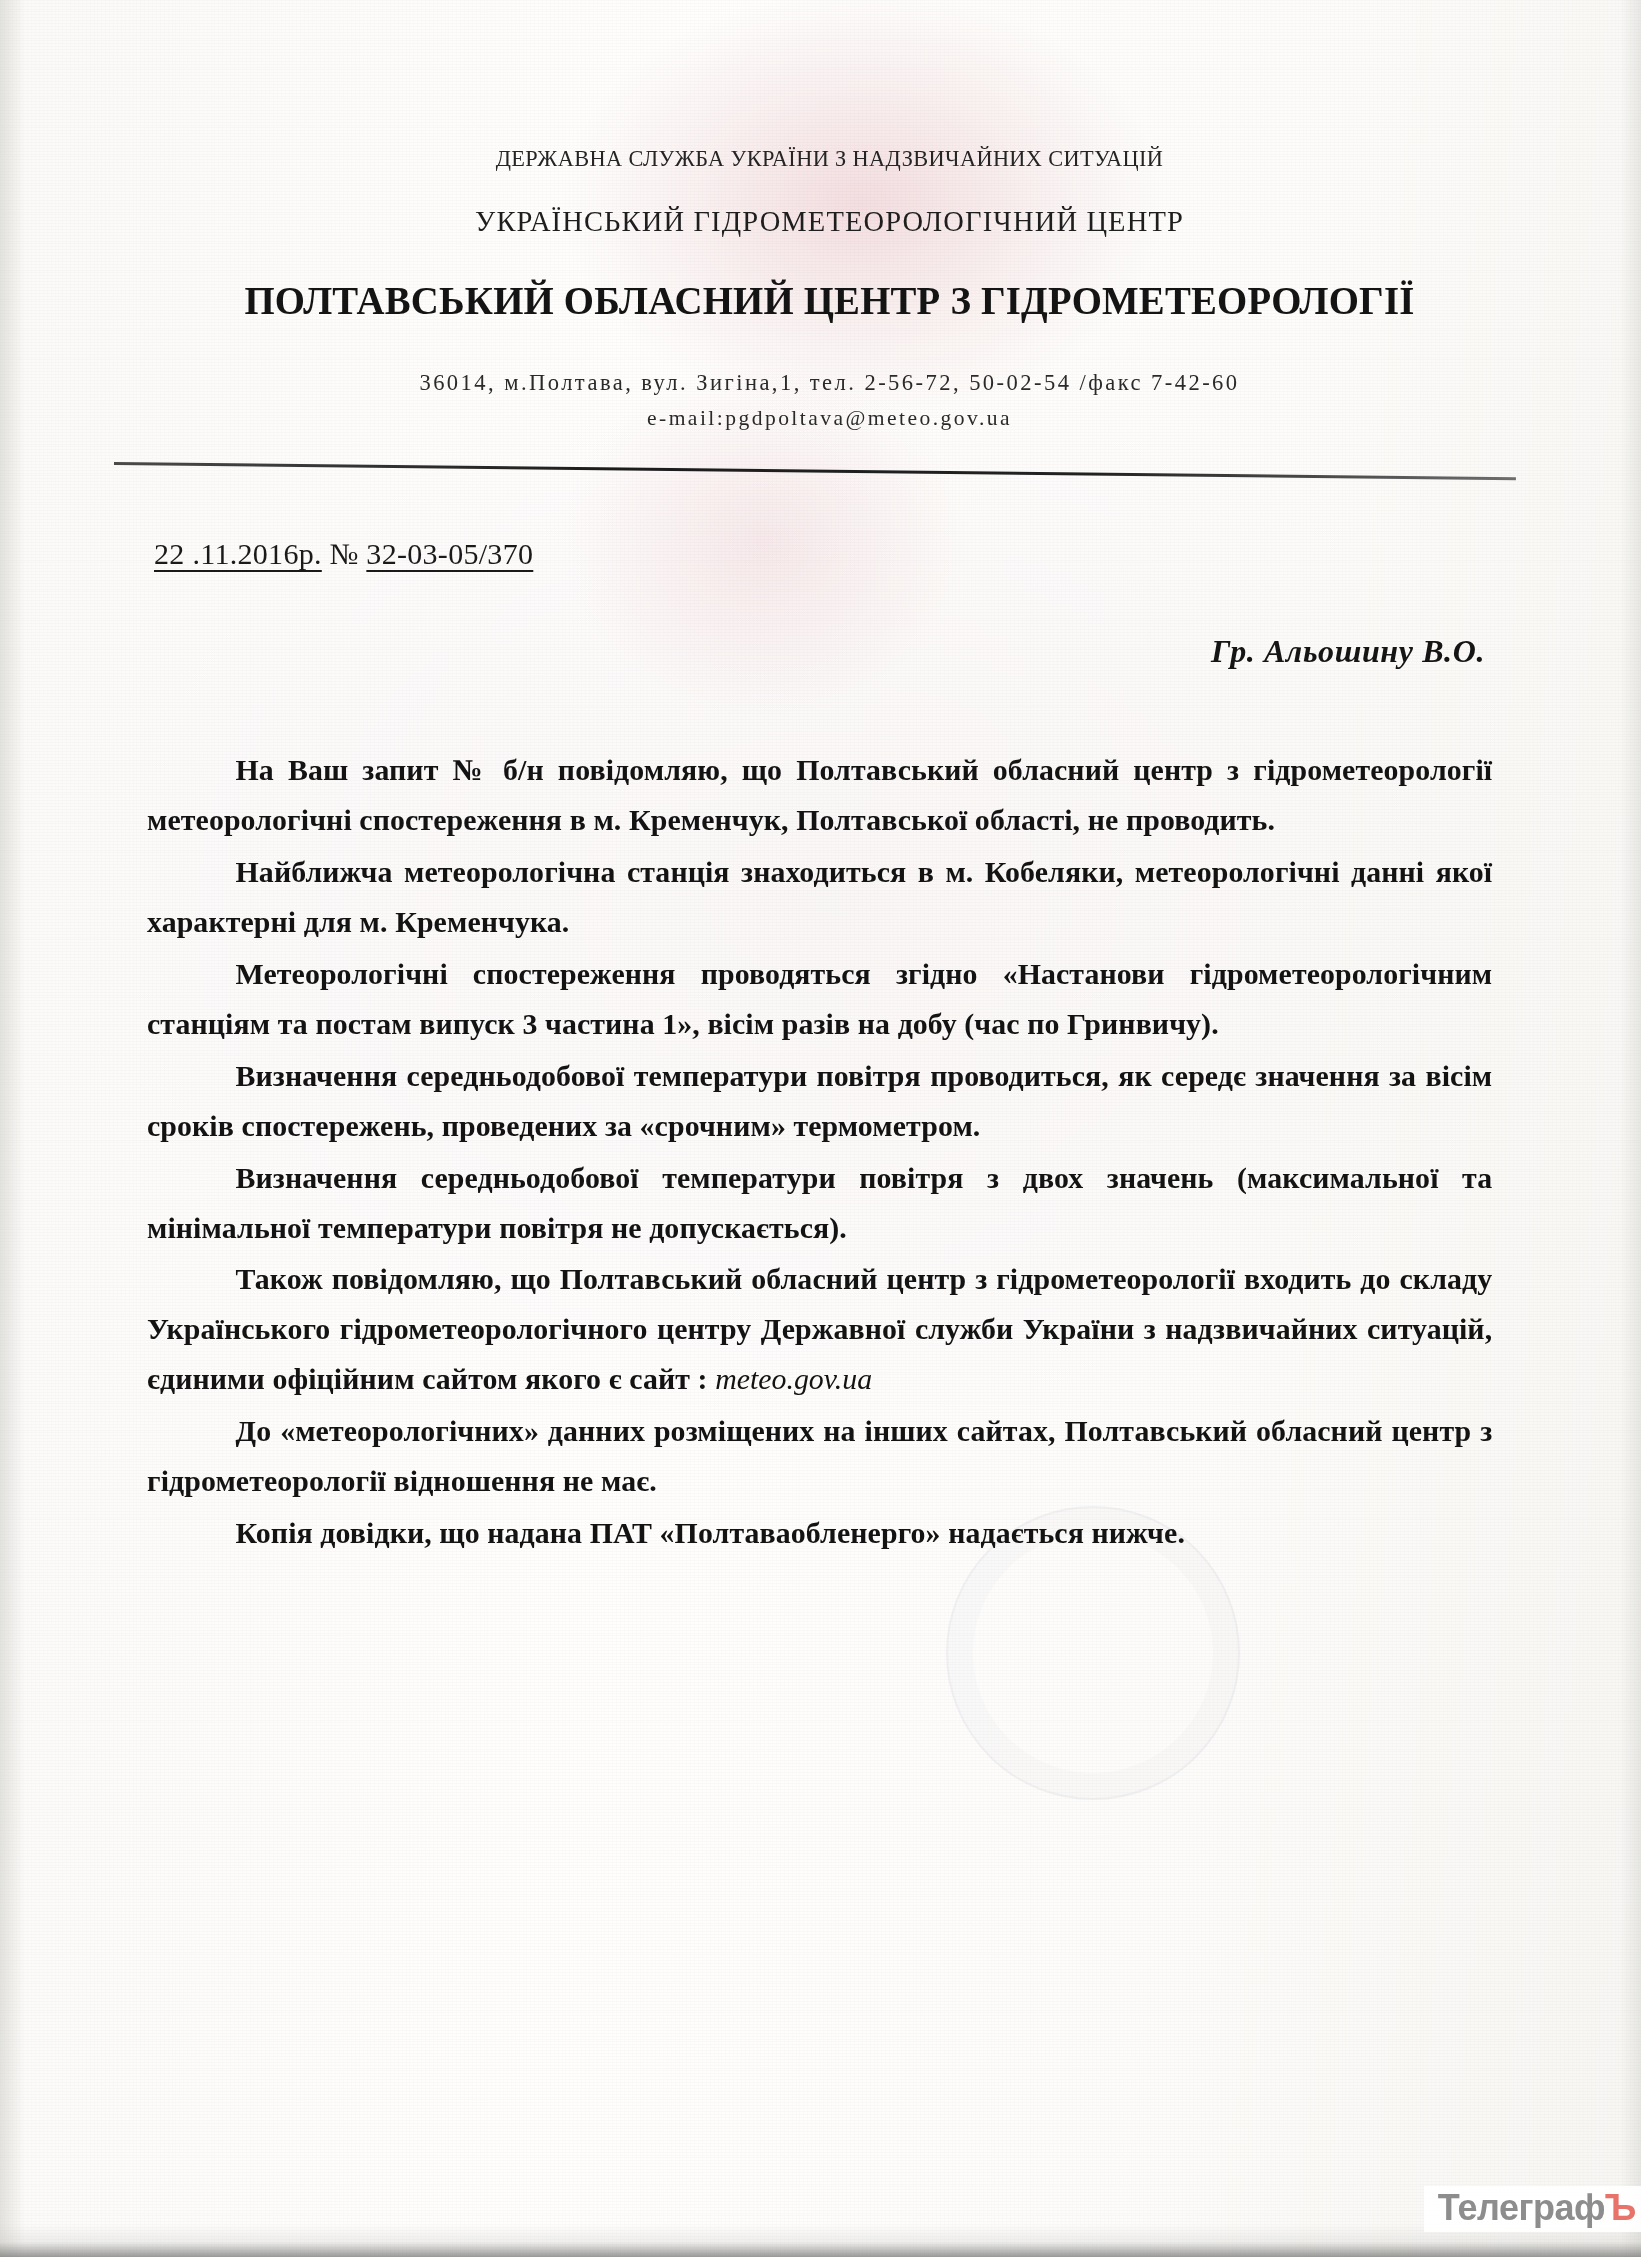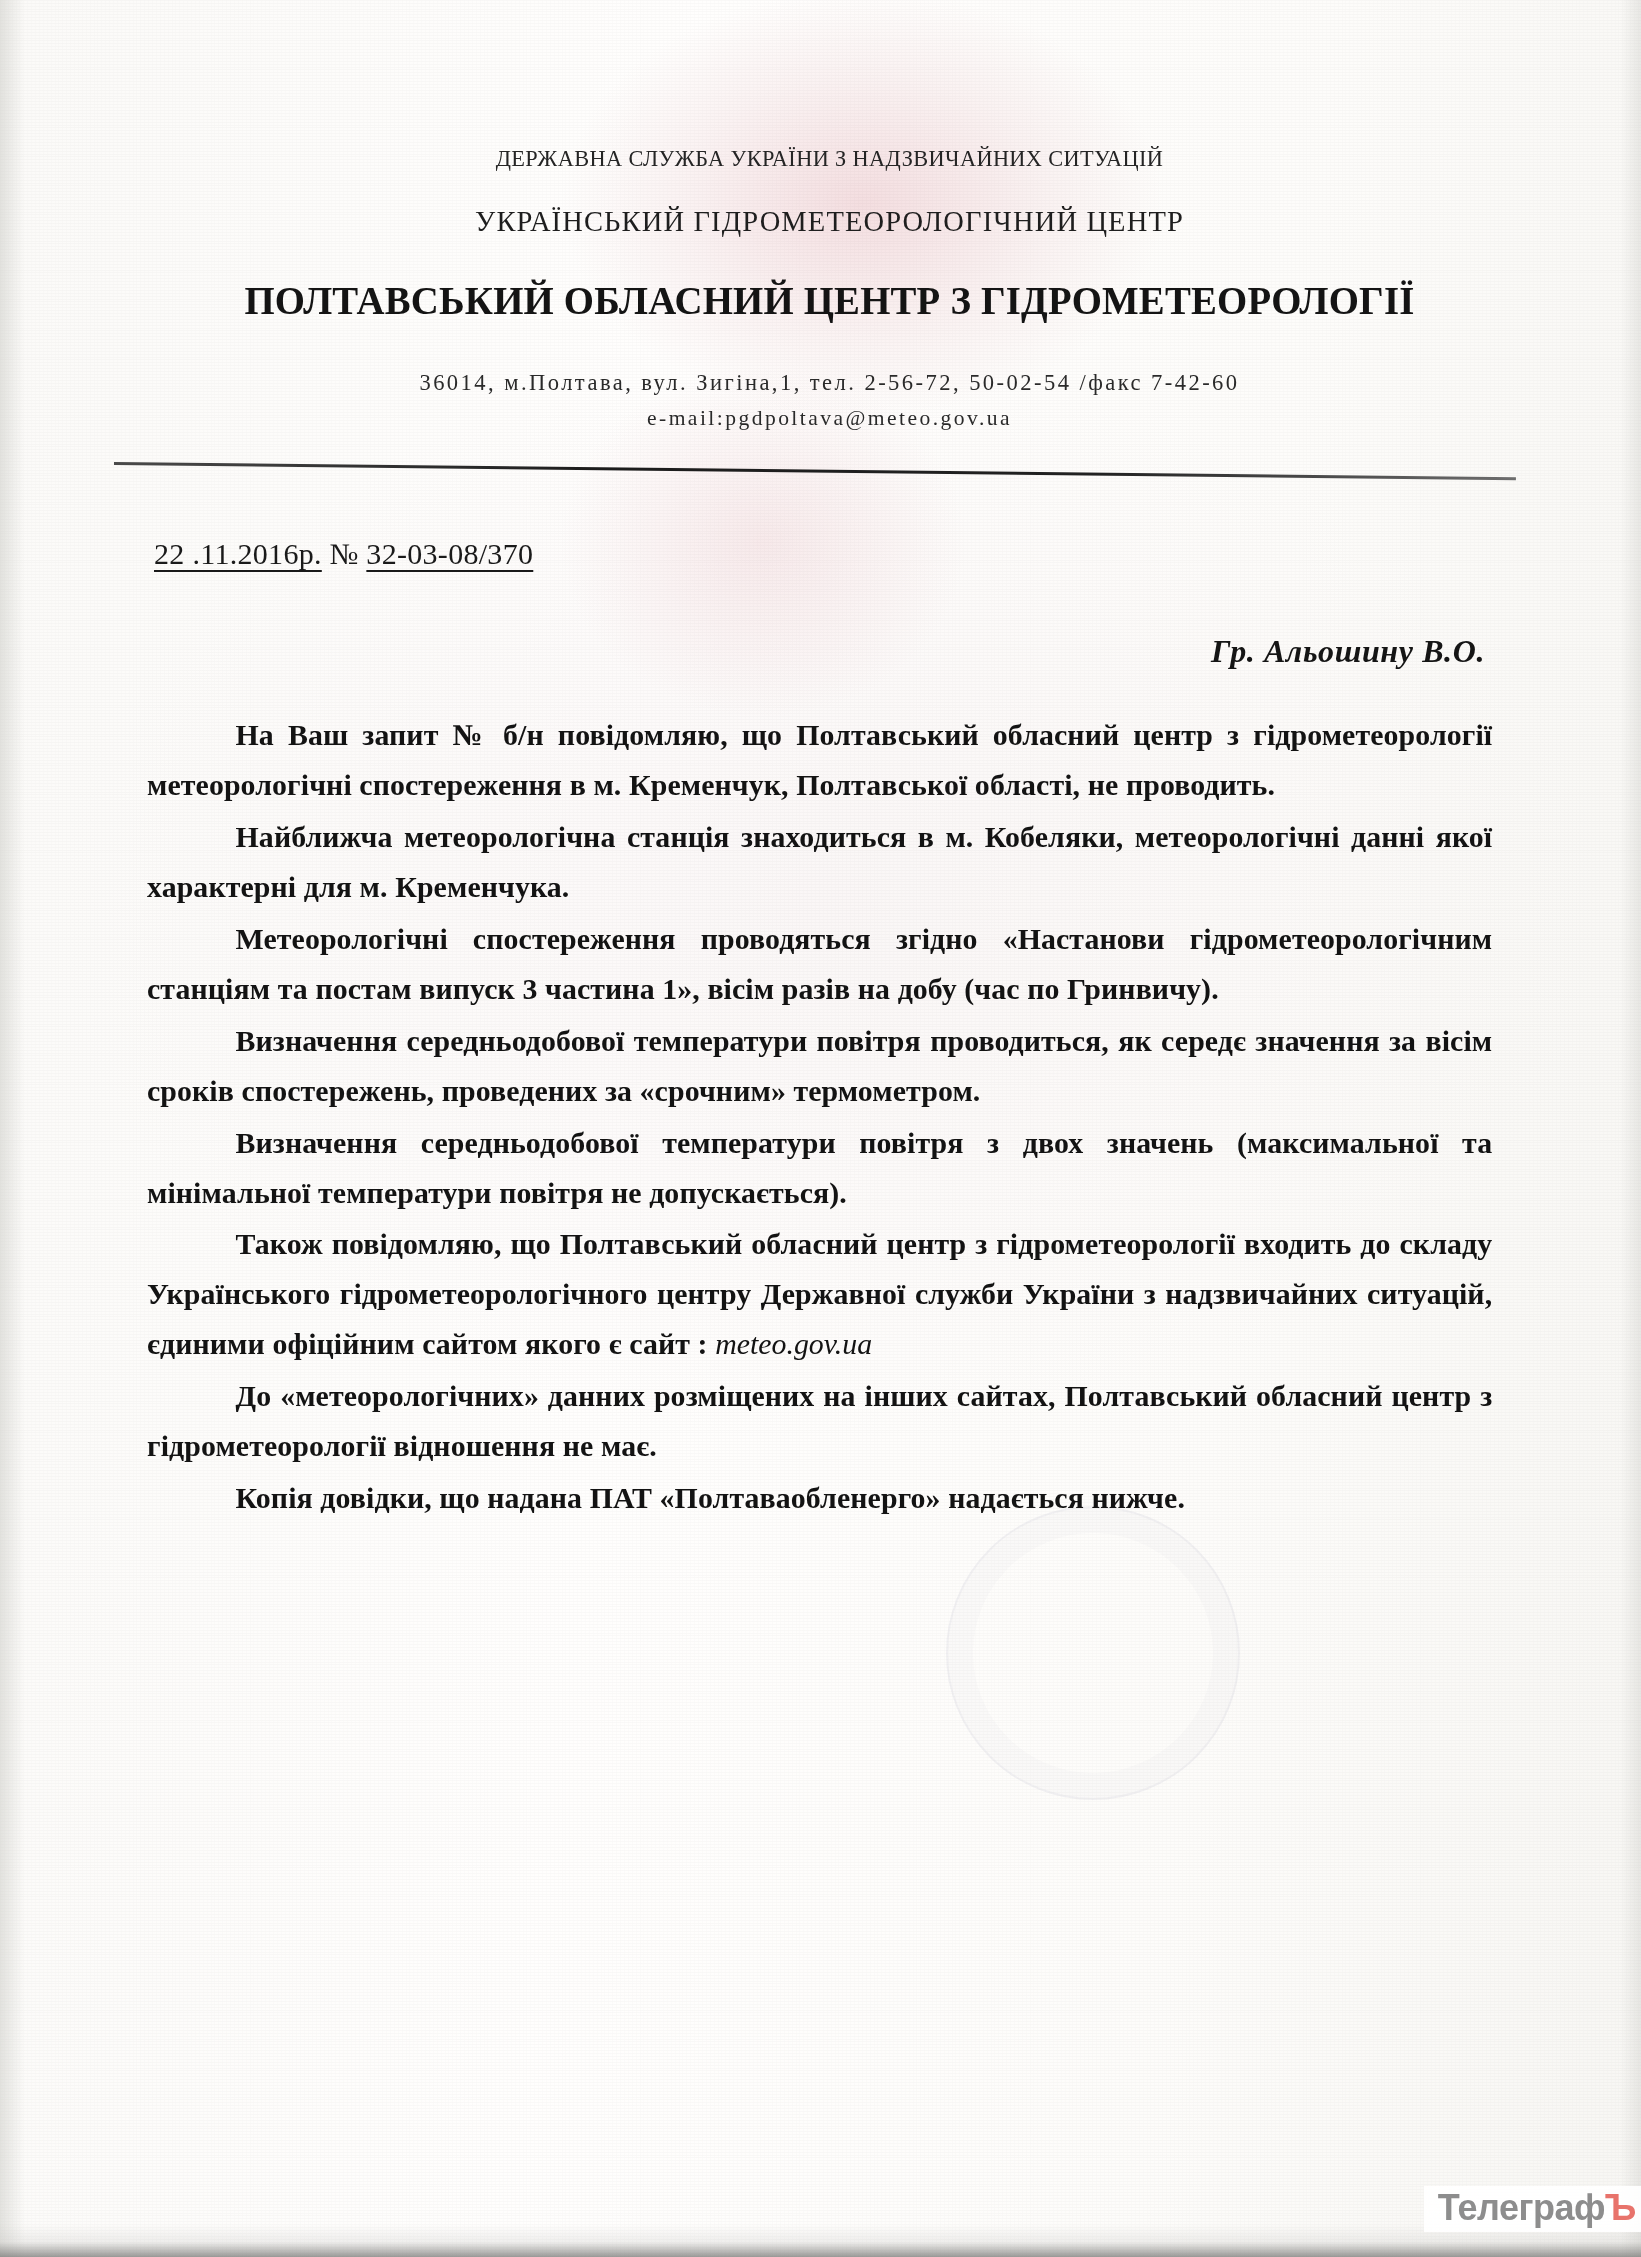--- a/index.html
+++ b/index.html
@@ -160,21 +160,21 @@
     font-weight: bold;
     letter-spacing: 0.6px;
     color: #151515;
     font-style: italic;
   }
 
   
   .body {
     position: absolute;
     left: 147px;
-    top: 710px;
+    top: 745px;
     width: 1352px;
   }
   .para {
     font-size: 30px;
     font-weight: bold;
     line-height: 50px;
     text-align: justify;
     text-indent: 89px;
     color: #131313;
     letter-spacing: 0.1px;
@@ -221,21 +221,21 @@
       <div class="lh-line3">ПОЛТАВСЬКИЙ ОБЛАСНИЙ ЦЕНТР З ГІДРОМЕТЕОРОЛОГІЇ</div>
       <div class="lh-addr">36014, м.Полтава, вул. Зигіна,1, тел. 2-56-72, 50-02-54 /факс 7-42-60</div>
       <div class="lh-mail">e-mail:pgdpoltava@meteo.gov.ua</div>
     </header>
 
     <div class="rule"></div>
 
     <div class="ref-row">
       <span class="ref-date">22 .11.2016р.</span>
       <span>№</span>
-      <span class="ref-no">32-03-08/370</span>
+      <span class="ref-no">32-03-05/370</span>
     </div>
 
     <div class="addressee">Гр. Альошину В.О.</div>
 
     <section class="body">
       <p class="para">На Ваш запит № б/н повідомляю, що Полтавський обласний центр з гідрометеорології метеорологічні спостереження в м. Кременчук, Полтавської області, не проводить.</p>
       <p class="para">Найближча метеорологічна станція знаходиться в м. Кобеляки, метеорологічні данні якої характерні для м. Кременчука.</p>
       <p class="para">Метеорологічні спостереження проводяться згідно «Настанови гідрометеорологічним станціям та постам випуск 3 частина 1», вісім разів на добу (час  по Гринвичу).</p>
       <p class="para">Визначення середньодобової температури повітря проводиться, як середє значення за вісім сроків спостережень, проведених за «срочним» термометром.</p>
       <p class="para">Визначення середньодобової температури повітря з двох значень (максимальної та мінімальної температури повітря не допускається).</p>

